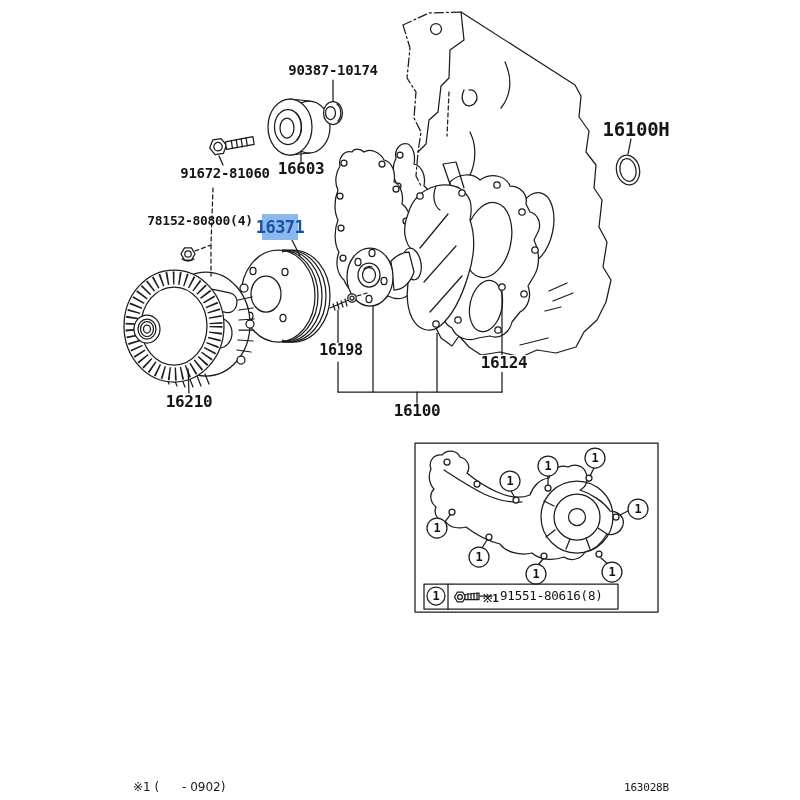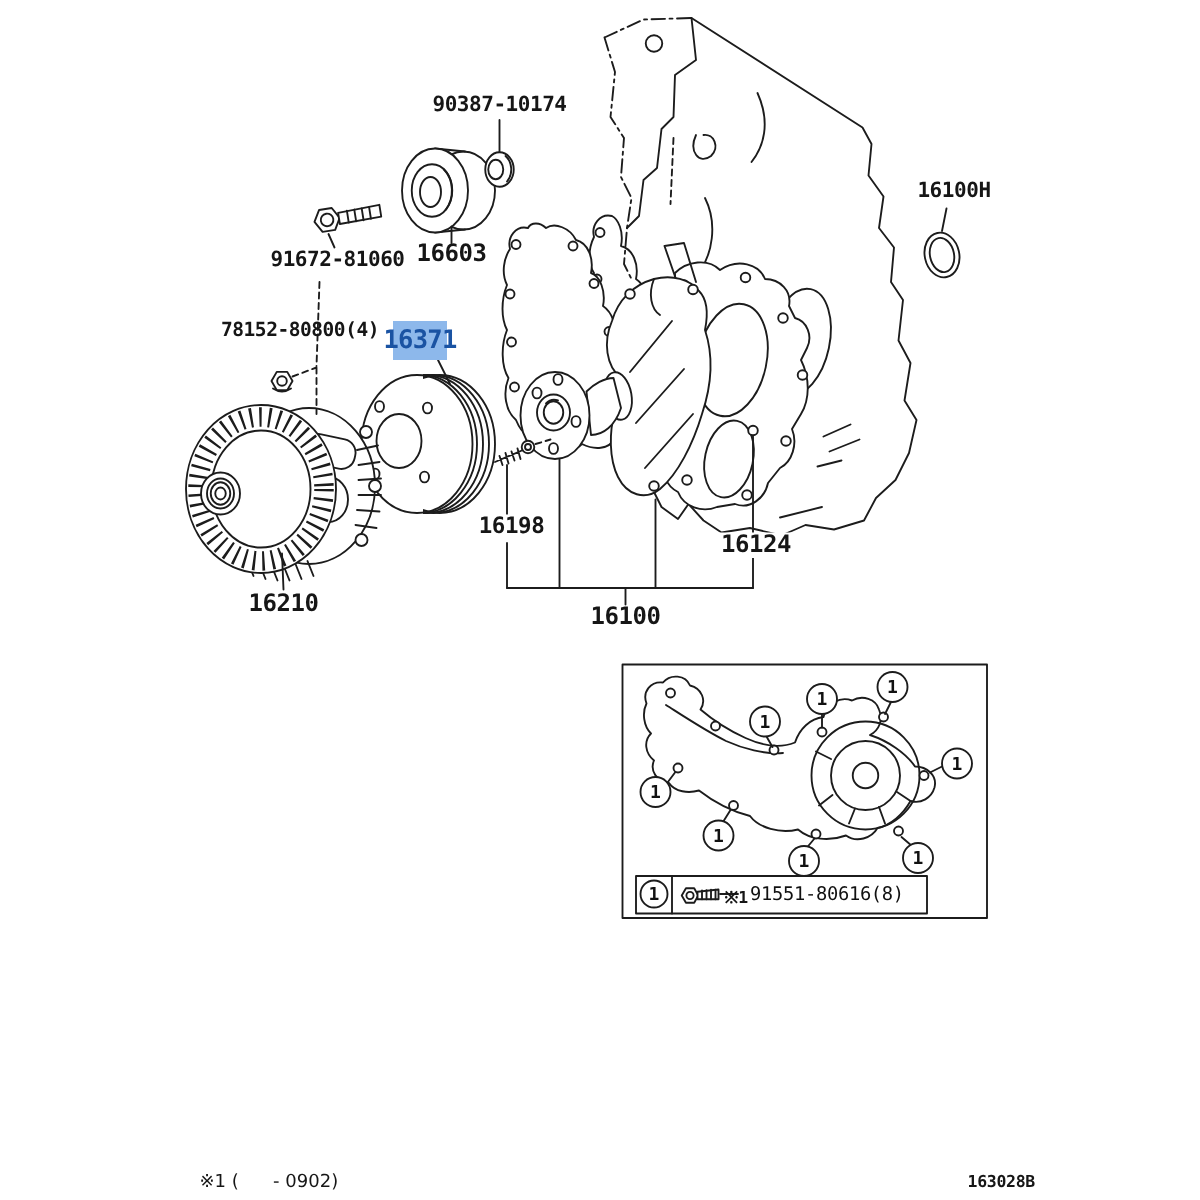--- a/index.html
+++ b/index.html
@@ -13,21 +13,21 @@
   .hl{position:absolute;left:262px;top:214px;width:36px;height:26px;
       background:#8DB8EB;color:#1A53A3;display:flex;align-items:center;justify-content:center;
       font-family:"DejaVu Sans Mono",monospace;font-weight:bold;font-size:17px;letter-spacing:-0.5px;}
   .legend-ref{position:absolute;left:483px;top:590px;font-family:"DejaVu Sans Mono",monospace;
               font-weight:bold;font-size:11px;color:#161616;}
   .legend-part{position:absolute;left:500px;top:588px;font-family:"DejaVu Sans Mono",monospace;
                font-weight:normal;font-size:12.5px;color:#111;letter-spacing:-0.2px;}
   .foot-note{position:absolute;left:133px;top:780px;font-size:12px;font-weight:normal;color:#161616;
              white-space:pre;}
   .foot-code{position:absolute;left:624px;top:781px;font-family:"DejaVu Sans Mono",monospace;
-             font-size:11px;font-weight:bold;color:#161616;letter-spacing:-0.2px;margin-left:21px;}
+             font-size:11px;font-weight:normal;color:#161616;letter-spacing:-0.2px;}
   svg *{vector-effect:non-scaling-stroke;}
   .ln{stroke:#1c1c1c;stroke-width:1.25;fill:none;stroke-linecap:round;stroke-linejoin:round;}
   .lnf{stroke:#1c1c1c;stroke-width:1.25;fill:#ffffff;stroke-linejoin:round;}
   .dash{stroke-dasharray:4 3;}
   .dashdot{stroke-dasharray:9 3 2 3;}
   .callout-t{font-family:"DejaVu Sans Mono",monospace;font-weight:bold;font-size:12px;fill:#111;
              text-anchor:middle;}
 </style>
 </head>
 <body>
@@ -274,21 +274,21 @@
       </g>
     </g>
   </svg>
 
   <div class="plabel" style="left:333px;top:63px;font-size:14px;">90387-10174</div>
 
   <div class="plabel" style="left:225px;top:166px;font-size:14px;">91672-81060</div>
 
   <div class="plabel" style="left:301px;top:161px;font-size:16px;">16603</div>
 
-  <div class="plabel" style="left:636px;top:120px;font-size:14px;">16100H</div>
+  <div class="plabel" style="left:636px;top:120px;font-size:19px;">16100H</div>
 
   <div class="plabel" style="left:200px;top:214px;font-size:13px;">78152-80800(4)</div>
 
   <div class="hl" style="background: rgb(141, 184, 235); color: rgb(26, 83, 163);">16371</div>
 
   <div class="plabel" style="left:189px;top:394px;font-size:16px;">16210</div>
 
   <div class="plabel bgw" style="left:341px;top:343px;font-size:15px;">16198</div>
 
   <div class="plabel bgw" style="left:504px;top:355px;font-size:16px;">16124</div>

